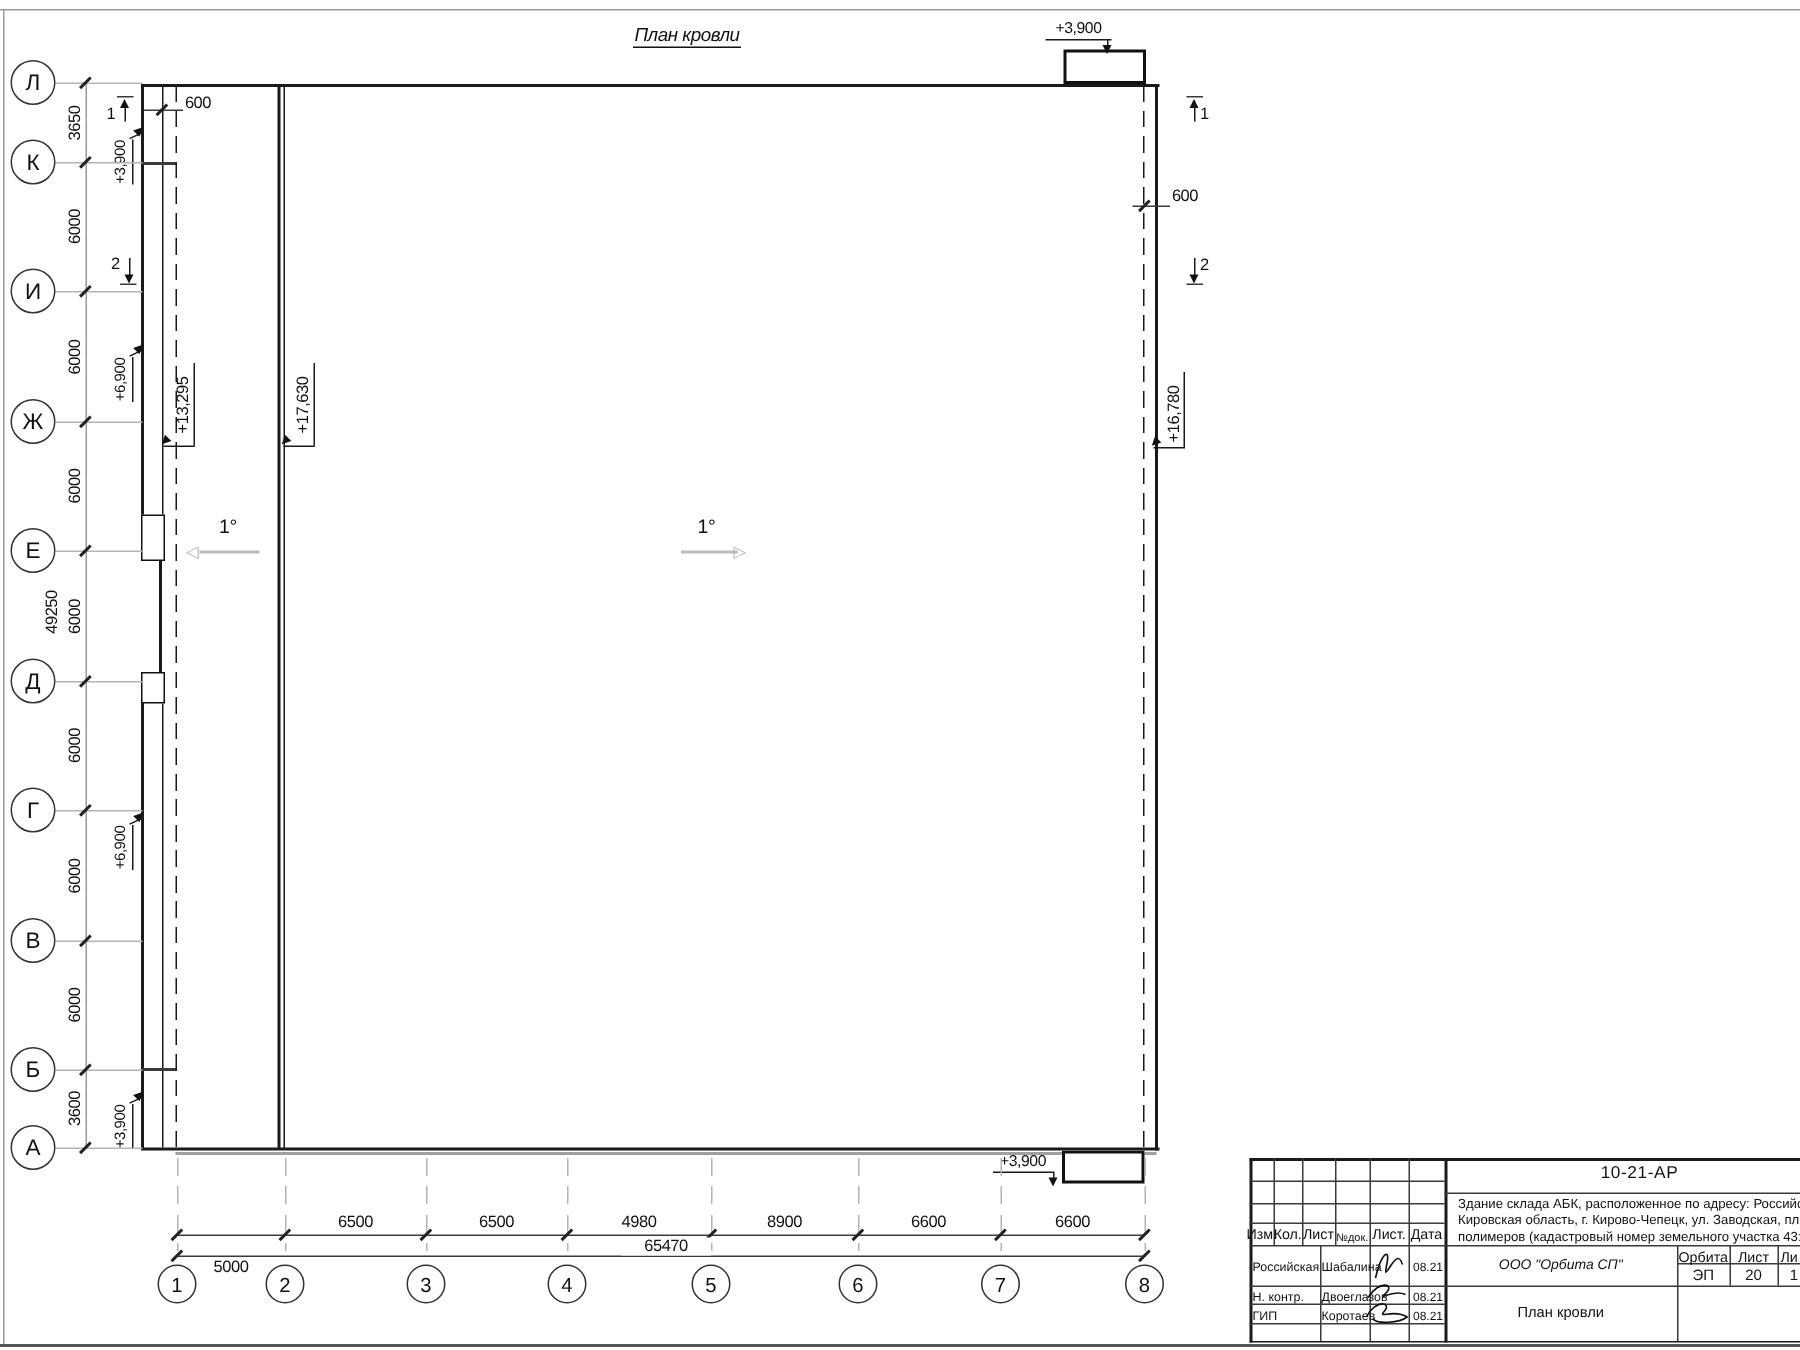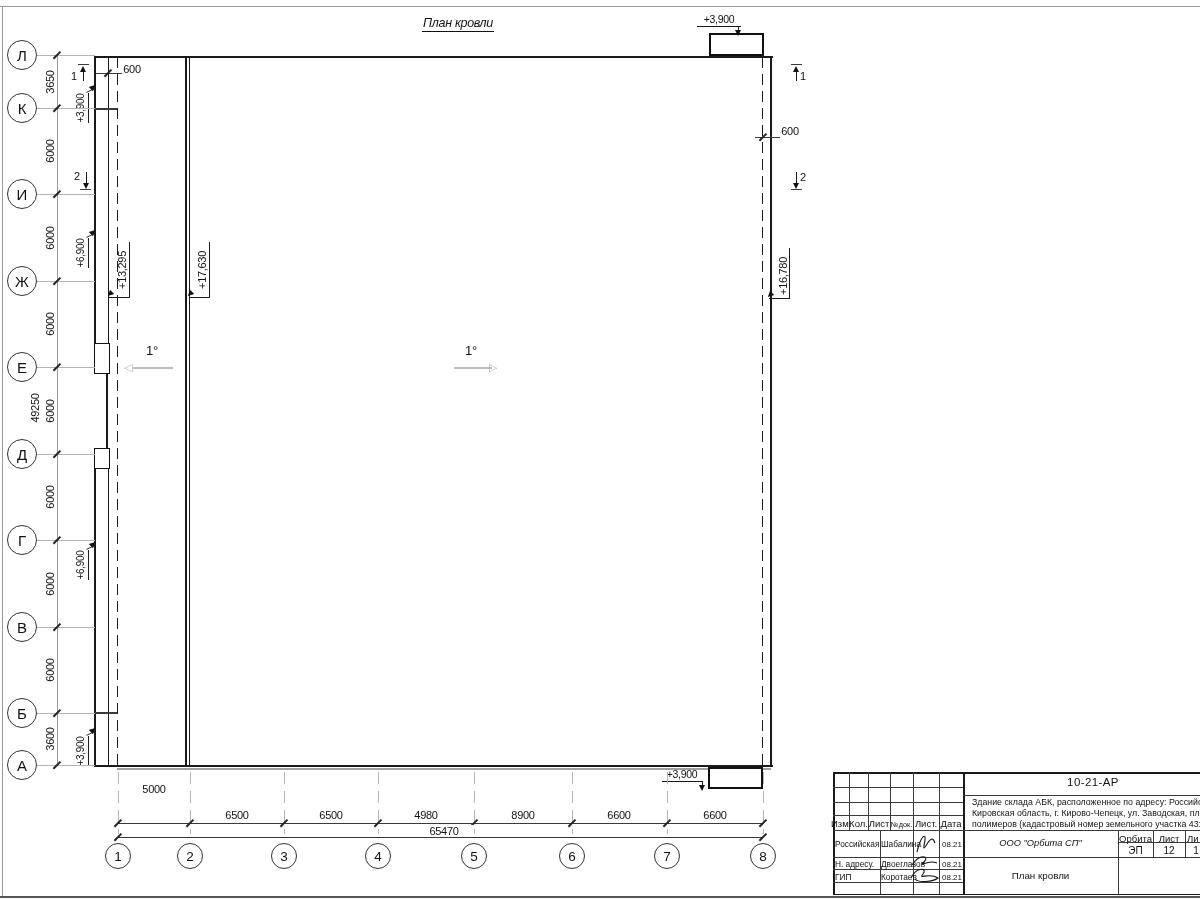--- a/index.html
+++ b/index.html
@@ -219,21 +219,21 @@
   <div class="lnm" style="left:118px;top:822.5px;width:645px;height:1px;"></div>
   <div class="tick" style="left:117.3px;top:817.5px;"></div>
   <div class="tick" style="left:189.3px;top:817.5px;"></div>
   <div class="tick" style="left:283.3px;top:817.5px;"></div>
   <div class="tick" style="left:377.3px;top:817.5px;"></div>
   <div class="tick" style="left:473.3px;top:817.5px;"></div>
   <div class="tick" style="left:571.3px;top:817.5px;"></div>
   <div class="tick" style="left:666.3px;top:817.5px;"></div>
   <div class="tick" style="left:762.3px;top:817.5px;"></div>
 
-  <div class="txt ctr" style="left:124px;top:783px;width:60px;">5000</div>
+  <div class="txt ctr" style="left:124px;top:839px;width:60px;">5000</div>
   <div class="txt ctr" style="left:207px;top:809px;width:60px;">6500</div>
   <div class="txt ctr" style="left:301px;top:809px;width:60px;">6500</div>
   <div class="txt ctr" style="left:396px;top:809px;width:60px;">4980</div>
   <div class="txt ctr" style="left:493px;top:809px;width:60px;">8900</div>
   <div class="txt ctr" style="left:589px;top:809px;width:60px;">6600</div>
   <div class="txt ctr" style="left:685px;top:809px;width:60px;">6600</div>
 
   <div class="lnm" style="left:118px;top:837px;width:645px;height:1px;"></div>
   <div class="tick" style="left:117.3px;top:832px;"></div>
   <div class="tick" style="left:762.3px;top:832px;"></div>
@@ -298,21 +298,21 @@
   <div class="stamp-t ctr" style="left:831px;top:818px;width:20px;font-size:9.5px;text-align:center;">Изм.</div>
   <div class="stamp-t ctr" style="left:848px;top:818px;width:21px;font-size:9.5px;text-align:center;">Кол.</div>
   <div class="stamp-t ctr" style="left:867px;top:818px;width:24px;font-size:9.5px;text-align:center;">Лист</div>
   <div class="stamp-t ctr" style="left:889px;top:820px;width:25px;font-size:7.3px;text-align:center;">№док.</div>
   <div class="stamp-t ctr" style="left:912px;top:818px;width:28px;font-size:9.5px;text-align:center;">Лист.</div>
   <div class="stamp-t ctr" style="left:938px;top:818px;width:26px;font-size:9.5px;text-align:center;">Дата</div>
 
   <div class="stamp-t" style="left:835px;top:839px;font-size:8.3px;">Российская</div>
   <div class="stamp-t ctr" style="left:881px;top:839px;width:32px;font-size:8.3px;text-align:center;">Шабалина</div>
   <div class="stamp-t ctr" style="left:940px;top:840px;width:24px;font-size:8px;text-align:center;">08.21</div>
-  <div class="stamp-t" style="left:835px;top:859px;font-size:8.3px;">Н. адресу.</div>
+  <div class="stamp-t" style="left:835px;top:859px;font-size:8.3px;">Н. контр.</div>
   <div class="stamp-t ctr" style="left:881px;top:859px;width:32px;font-size:8.3px;text-align:center;">Двоеглазов</div>
   <div class="stamp-t ctr" style="left:940px;top:860px;width:24px;font-size:8px;text-align:center;">08.21</div>
   <div class="stamp-t" style="left:835px;top:872px;font-size:8.3px;">ГИП</div>
   <div class="stamp-t ctr" style="left:881px;top:872px;width:32px;font-size:8.3px;text-align:center;">Коротаев</div>
   <div class="stamp-t ctr" style="left:940px;top:873px;width:24px;font-size:8px;text-align:center;">08.21</div>
 
   <svg style="position:absolute;left:914px;top:831px;" width="24" height="25" viewBox="0 0 24 25">
     <path d="M3 21 C7 4 12 2 11 9 C10 16 8 21 13 13 C17 7 19 6 21 12" stroke="#111" stroke-width="1.1" fill="none"></path>
   </svg>
   <svg style="position:absolute;left:906px;top:851px;" width="36" height="33" viewBox="0 0 36 33">
@@ -320,17 +320,17 @@
     <path d="M5 27 C11 15 22 17 17 23 C12 29 23 21 32 27 C27 31 12 32 9 28" stroke="#111" stroke-width="1.1" fill="none"></path>
   </svg>
 
   <div class="stamp-t ctr it" style="left:963px;top:838px;width:155px;font-size:9.3px;text-align:center;">ООО "Орбита СП"</div>
   <div class="stamp-t ctr" style="left:963px;top:870px;width:155px;font-size:9.8px;text-align:center;">План кровли</div>
 
   <div class="stamp-t ctr" style="left:1118px;top:832.5px;width:35px;font-size:9.5px;text-align:center;">Орбита</div>
   <div class="stamp-t ctr" style="left:1153px;top:832.5px;width:32px;font-size:9.5px;text-align:center;">Лист</div>
   <div class="stamp-t" style="left:1187px;top:832.5px;width:30px;font-size:9.5px;">Ли</div>
   <div class="stamp-t ctr" style="left:1118px;top:845px;width:35px;font-size:10px;text-align:center;">ЭП</div>
-  <div class="stamp-t ctr" style="left:1153px;top:845px;width:32px;font-size:10px;text-align:center;">12</div>
+  <div class="stamp-t ctr" style="left:1153px;top:845px;width:32px;font-size:10px;text-align:center;">20</div>
   <div class="stamp-t ctr" style="left:1186px;top:845px;width:20px;font-size:10px;text-align:center;">1</div>
   <div class="stamp-t ctr" style="left:1118px;top:869px;width:165px;font-size:10px;text-align:center;"></div>
 
 </div>
 
 </body></html>

